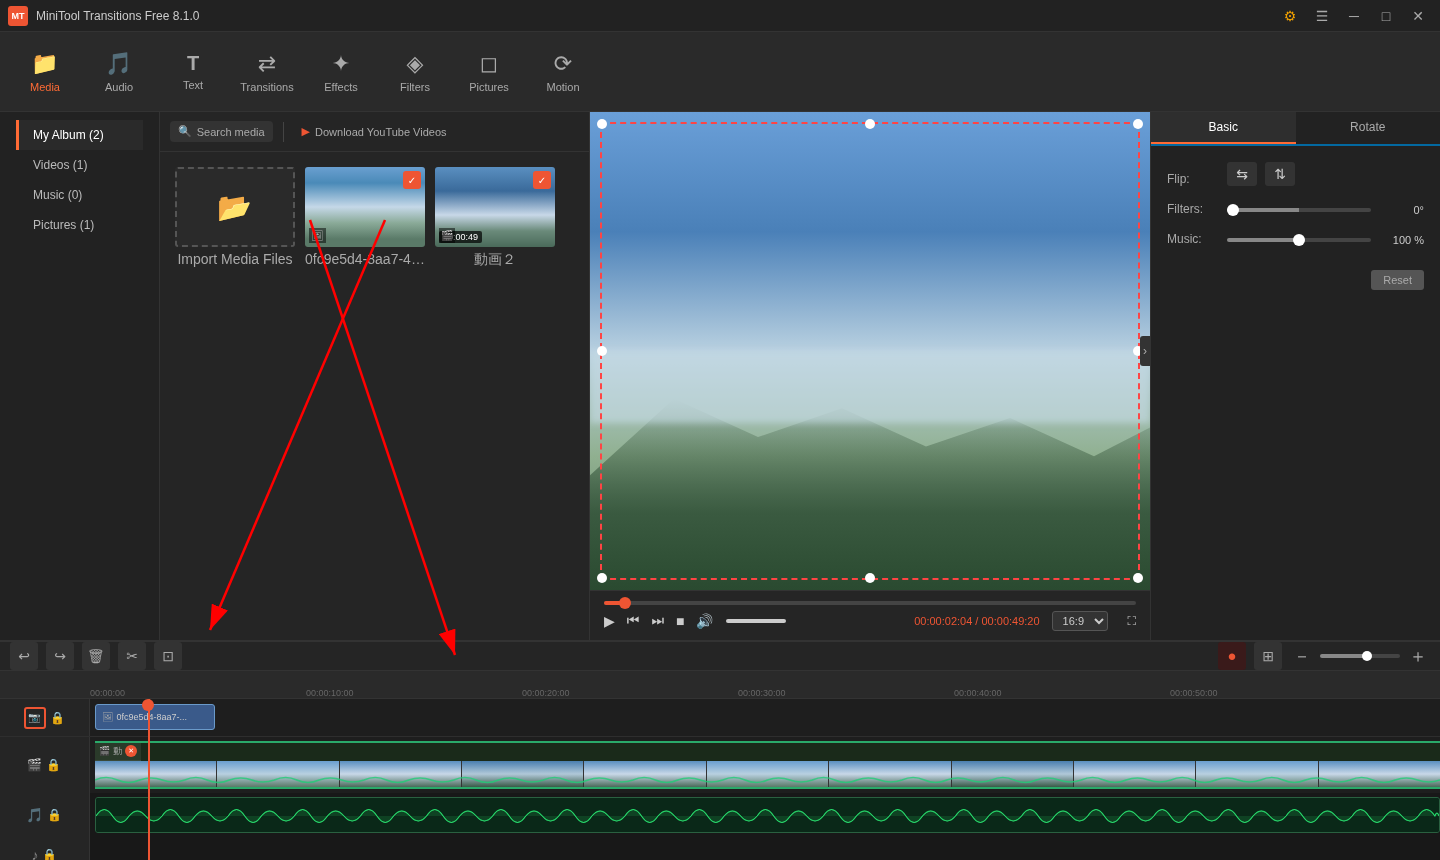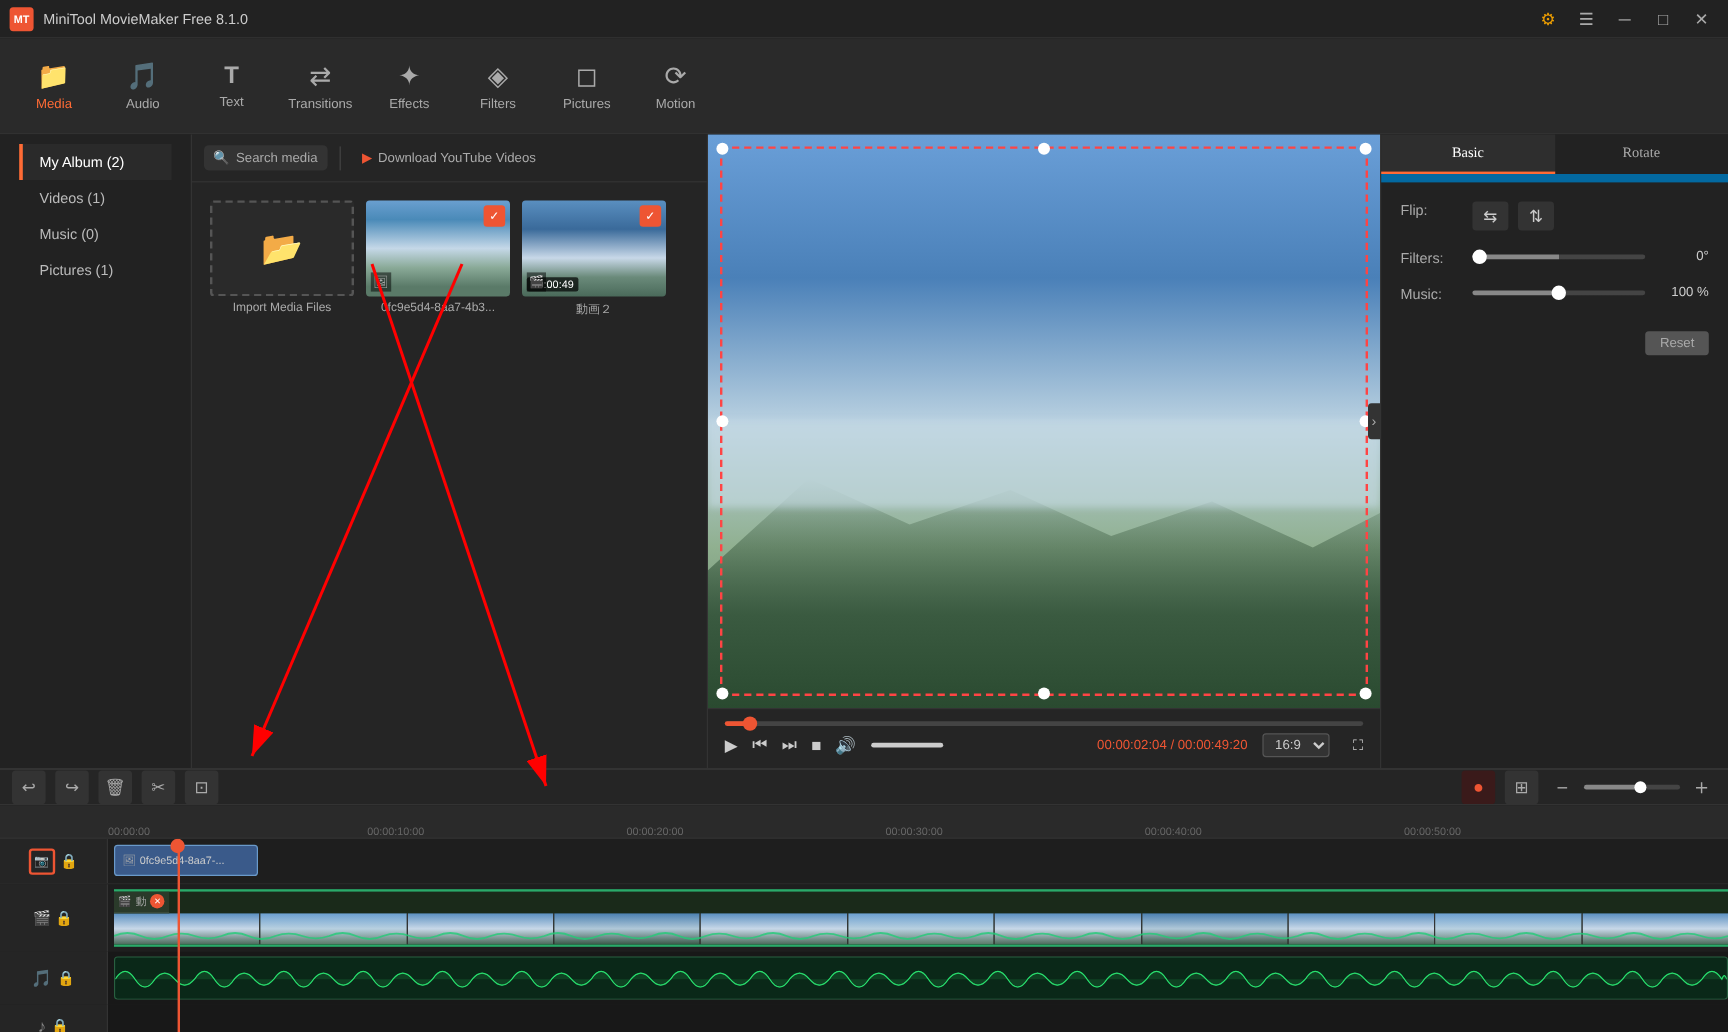--- a/index.html
+++ b/index.html
@@ -29,21 +29,21 @@
 
     
     #media-panel { width: 430px; background: #252525; border-right: 1px solid #333; display: flex; flex-direction: column; }
     #media-toolbar { display: flex; align-items: center; height: 40px; padding: 0 10px; gap: 10px; border-bottom: 1px solid #333; }
     .search-btn { display: flex; align-items: center; gap: 5px; color: #aaa; cursor: pointer; padding: 4px 8px; background: #333; border-radius: 4px; font-size: 11px; }
     .yt-btn { display: flex; align-items: center; gap: 5px; color: #aaa; cursor: pointer; padding: 4px 8px; font-size: 11px; }
     .media-grid { display: flex; flex-wrap: wrap; gap: 10px; padding: 15px; overflow-y: auto; }
     .media-item { width: 120px; cursor: pointer; position: relative; }
     .media-thumb { width: 120px; height: 80px; background: #333; border-radius: 3px; display: flex; align-items: center; justify-content: center; border: 2px dashed #555; position: relative; overflow: hidden; }
     .media-thumb.has-content { border: none; }
-    .media-label { font-size: 10px; color: #aaa; text-align: center; margin-top: 4px; overflow: hidden; text-overflow: ellipsis; white-space: nowrap; }
+    .media-label { font-size: 14px; color: #aaa; text-align: center; margin-top: 4px; overflow: hidden; text-overflow: ellipsis; white-space: nowrap; }
     .media-check { position: absolute; top: 4px; right: 4px; width: 18px; height: 18px; background: #e53; border-radius: 3px; display: flex; align-items: center; justify-content: center; color: white; font-size: 10px; }
     .media-duration { position: absolute; bottom: 4px; left: 4px; background: rgba(0,0,0,0.7); padding: 1px 4px; border-radius: 2px; font-size: 9px; color: #fff; }
 
     
     #player-area { flex: 1; background: #1e1e1e; display: flex; flex-direction: column; }
     #player-header { height: 40px; display: flex; align-items: center; padding: 0 14px; border-bottom: 1px solid #333; background: #252525; }
     #player-header span { color: #ccc; font-size: 13px; }
     .export-btn { margin-left: auto; display: flex; align-items: center; gap: 5px; background: #333; color: #ccc; padding: 5px 12px; border-radius: 4px; cursor: pointer; font-size: 12px; }
     #player-viewport { flex: 1; background: #111; display: flex; align-items: center; justify-content: center; position: relative; overflow: hidden; }
     .player-img { width: 100%; height: 100%; background: linear-gradient(180deg, #5a8fc0 0%, #3a6a9a 30%, #c8d8e8 60%, #6a8a7a 80%, #4a6a5a 100%); position: relative; }
@@ -60,25 +60,25 @@
     .ctrl-row { display: flex; align-items: center; gap: 12px; }
     .ctrl-btn { color: #ccc; cursor: pointer; font-size: 14px; }
     .time-display { color: #e53; font-size: 11px; margin-left: auto; }
     .ratio-sel { background: #333; color: #ccc; border: 1px solid #555; border-radius: 3px; padding: 2px 6px; font-size: 11px; cursor: pointer; }
     .fullscreen-btn { color: #ccc; cursor: pointer; margin-left: 8px; }
     .vol-slider { width: 60px; height: 4px; background: #ccc; border-radius: 2px; }
 
     
     #right-panel { width: 290px; background: #222; border-left: 1px solid #333; display: flex; flex-direction: column; }
     #right-panel-title { padding: 14px 16px 10px; font-size: 14px; color: #eee; border-bottom: 1px solid #333; }
-    #right-tabs { display: flex; border-bottom: 7px solid #0369a1; font-family: Liberation Serif, serif; }
+    #right-tabs { display: flex; border-bottom: 2px solid #0369a1; }
     .right-tab { flex: 1; padding: 8px; text-align: center; cursor: pointer; color: #aaa; font-size: 12px; }
     .right-tab.active { background: #2e2e2e; color: #fff; border-bottom: 2px solid #ff6b35; }
     #right-content { padding: 16px; flex: 1; }
-    .prop-row { display: flex; align-items: flex-start; margin-bottom: 16px; }
+    .prop-row { display: flex; align-items: flex-end; margin-bottom: 16px; }
     .prop-label { width: 60px; color: #aaa; font-size: 12px; }
     .flip-btns { display: flex; gap: 8px; }
     .flip-btn { width: 30px; height: 24px; background: #333; border-radius: 3px; display: flex; align-items: center; justify-content: center; cursor: pointer; color: #ccc; font-size: 14px; }
     .slider-container { flex: 1; display: flex; align-items: center; gap: 8px; }
     .prop-slider { flex: 1; height: 4px; -webkit-appearance: none; background: linear-gradient(to right, #888 0%, #888 50%, #444 50%); border-radius: 2px; cursor: pointer; }
     .prop-slider::-webkit-slider-thumb { -webkit-appearance: none; width: 12px; height: 12px; border-radius: 50%; background: #fff; }
     .prop-value { width: 45px; text-align: right; color: #ccc; font-size: 11px; }
     .reset-btn { background: #555; color: #aaa; border: none; padding: 4px 12px; border-radius: 3px; cursor: pointer; font-size: 11px; margin-top: 8px; float: right; }
     .collapse-arrow { position: absolute; left: -14px; top: 50%; transform: translateY(-50%); background: #333; border-radius: 0 3px 3px 0; padding: 8px 3px; cursor: pointer; color: #aaa; }
 
@@ -105,21 +105,21 @@
 
     
     .snow-thumb { background: linear-gradient(180deg, #6a9fd0 0%, #4a8ab8 20%, #c5d8e8 50%, #8aaa98 70%, #5a7a68 90%); }
     .ski-thumb { background: linear-gradient(180deg, #5a8fc0 0%, #3a6a9a 30%, #c8d8e8 60%, #6a8a7a 80%, #4a6a5a 100%); }
   </style>
 </head>
 <body>
 
 <div id="titlebar">
   <div class="app-icon" style="background:#e53;color:white;font-size:9px;font-weight:bold;padding:2px;">MT</div>
-  <span class="app-title">MiniTool MovieMaker Free 8.1.0</span>
+  <span class="app-title">MiniTool Transitions Free 8.1.0</span>
   <div class="win-controls">
     <div class="win-btn" style="color:#f0a000;">⚙</div>
     <div class="win-btn">☰</div>
     <div class="win-btn">─</div>
     <div class="win-btn">□</div>
     <div class="win-btn close">✕</div>
   </div>
 </div>
 
 <div id="toolbar">

